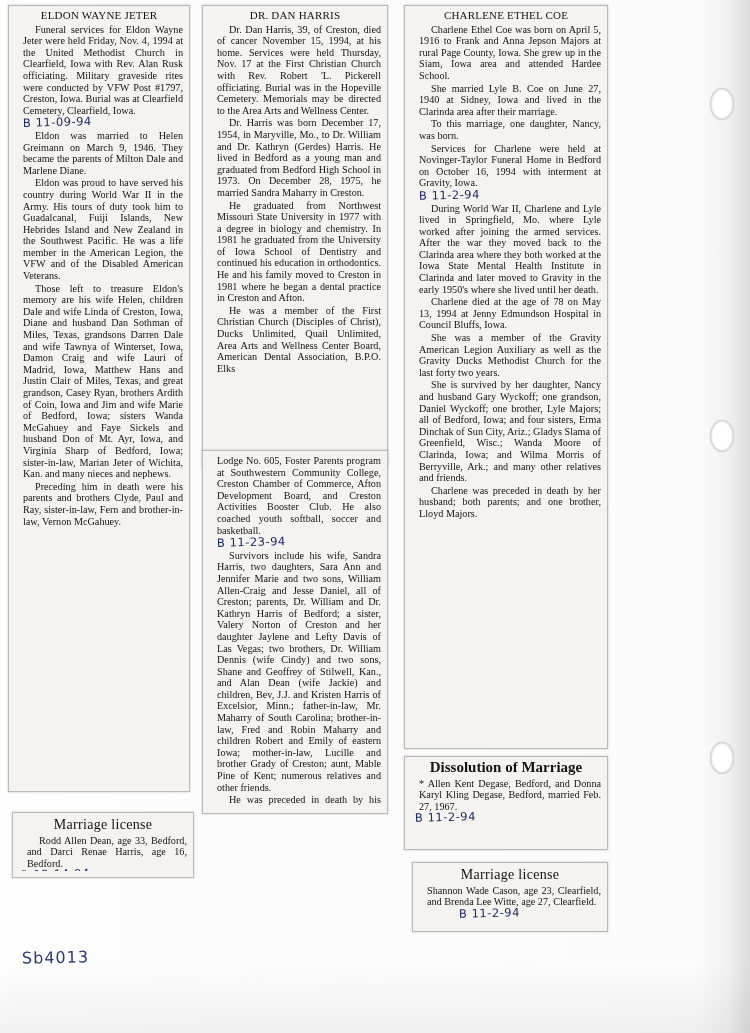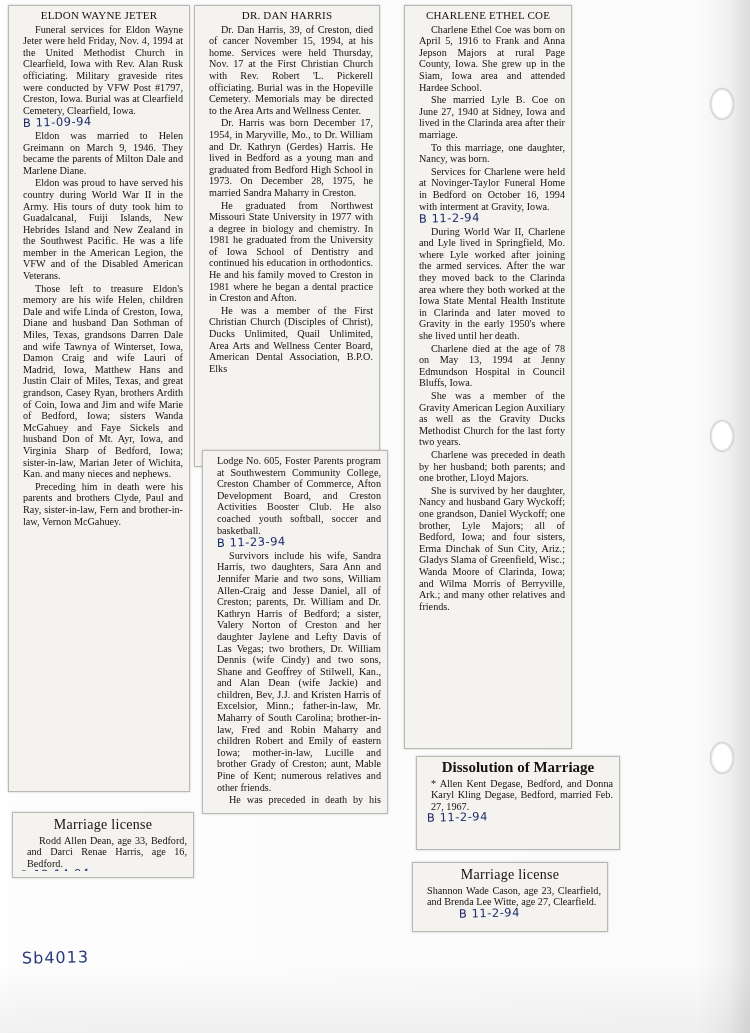--- a/index.html
+++ b/index.html
@@ -73,24 +73,24 @@
   .clip p {
     margin: 0 0 0 8px;
     text-indent: 12px;
     text-align: justify;
     hyphens: auto;
   }
   .clip p + p { margin-top: 1px; }
   
   #col1-main  { left: 8px;  top: 5px;  width: 182px; height: 787px; }
   #col1-marriage { left: 12px; top: 812px; width: 182px; height: 66px; }
-  #col2-main { left: 194px; top: 5px;  width: 186px; height: 462px; }
+  #col2-main { left: 202px; top: 5px;  width: 186px; height: 462px; }
   #col2-cont { left: 202px; top: 450px; width: 186px; height: 364px; }
-  #col3-main { left: 404px; top: 5px;  width: 168px; height: 744px; }
-  #col3-divorce { left: 416px; top: 756px; width: 204px; height: 94px; }
+  #col3-main { left: 404px; top: 5px;  width: 204px; height: 744px; }
+  #col3-divorce { left: 404px; top: 756px; width: 204px; height: 94px; }
   #col3-marriage { left: 412px; top: 862px; width: 196px; height: 70px; }
 
   .boxed-hdr {
     text-align: center;
     font-size: 14px;
     font-family: "Liberation Serif", serif;
     margin: 2px 0 4px 0;
     letter-spacing: 0.3px;
   }
   .divorce-hdr {
@@ -174,22 +174,22 @@
     <div class="col-inner">
       <div class="hdr">CHARLENE ETHEL COE</div>
       <p>Charlene Ethel Coe was born on April 5, 1916 to Frank and Anna Jepson Majors at rural Page County, Iowa. She grew up in the Siam, Iowa area and attended Hardee School.</p>
       <p>She married Lyle B. Coe on June 27, 1940 at Sidney, Iowa and lived in the Clarinda area after their marriage.</p>
       <p>To this marriage, one daughter, Nancy, was born.</p>
       <p>Services for Charlene were held at Novinger-Taylor Funeral Home in Bedford on October 16, 1994 with interment at Gravity, Iowa.</p>
       <p style="text-indent:0;margin-top:1px;"><span class="pen-inline">B 11-2-94</span></p>
       <p>During World War II, Charlene and Lyle lived in Springfield, Mo. where Lyle worked after joining the armed services. After the war they moved back to the Clarinda area where they both worked at the Iowa State Mental Health Institute in Clarinda and later moved to Gravity in the early 1950's where she lived until her death.</p>
       <p>Charlene died at the age of 78 on May 13, 1994 at Jenny Edmundson Hospital in Council Bluffs, Iowa.</p>
       <p>She was a member of the Gravity American Legion Auxiliary as well as the Gravity Ducks Methodist Church for the last forty two years.</p>
+      <p>She is survived by her daughter, Nancy and husband Gary Wyckoff; one grandson, Daniel Wyckoff; one brother, Lyle Majors; all of Bedford, Iowa; and four sisters, Erma Dinchak of Sun City, Ariz.; Gladys Slama of Greenfield, Wisc.; Wanda Moore of Clarinda, Iowa; and Wilma Morris of Berryville, Ark.; and many other relatives and friends.</p>
       <p>Charlene was preceded in death by her husband; both parents; and one brother, Lloyd Majors.</p>
-      <p>She is survived by her daughter, Nancy and husband Gary Wyckoff; one grandson, Daniel Wyckoff; one brother, Lyle Majors; all of Bedford, Iowa; and four sisters, Erma Dinchak of Sun City, Ariz.; Gladys Slama of Greenfield, Wisc.; Wanda Moore of Clarinda, Iowa; and Wilma Morris of Berryville, Ark.; and many other relatives and friends.</p>
     </div>
   </div>
 
   <div class="clip" id="col3-divorce">
     <div class="col-inner">
       <div class="divorce-hdr">Dissolution of Marriage</div>
       <p style="text-indent:0;">*   Allen Kent Degase, Bedford, and Donna Karyl Kling Degase, Bedford, married Feb. 27, 1967.</p>
       <span class="pen-inline" style="margin-left:4px;">B 11-2-94</span>
     </div>
   </div>

